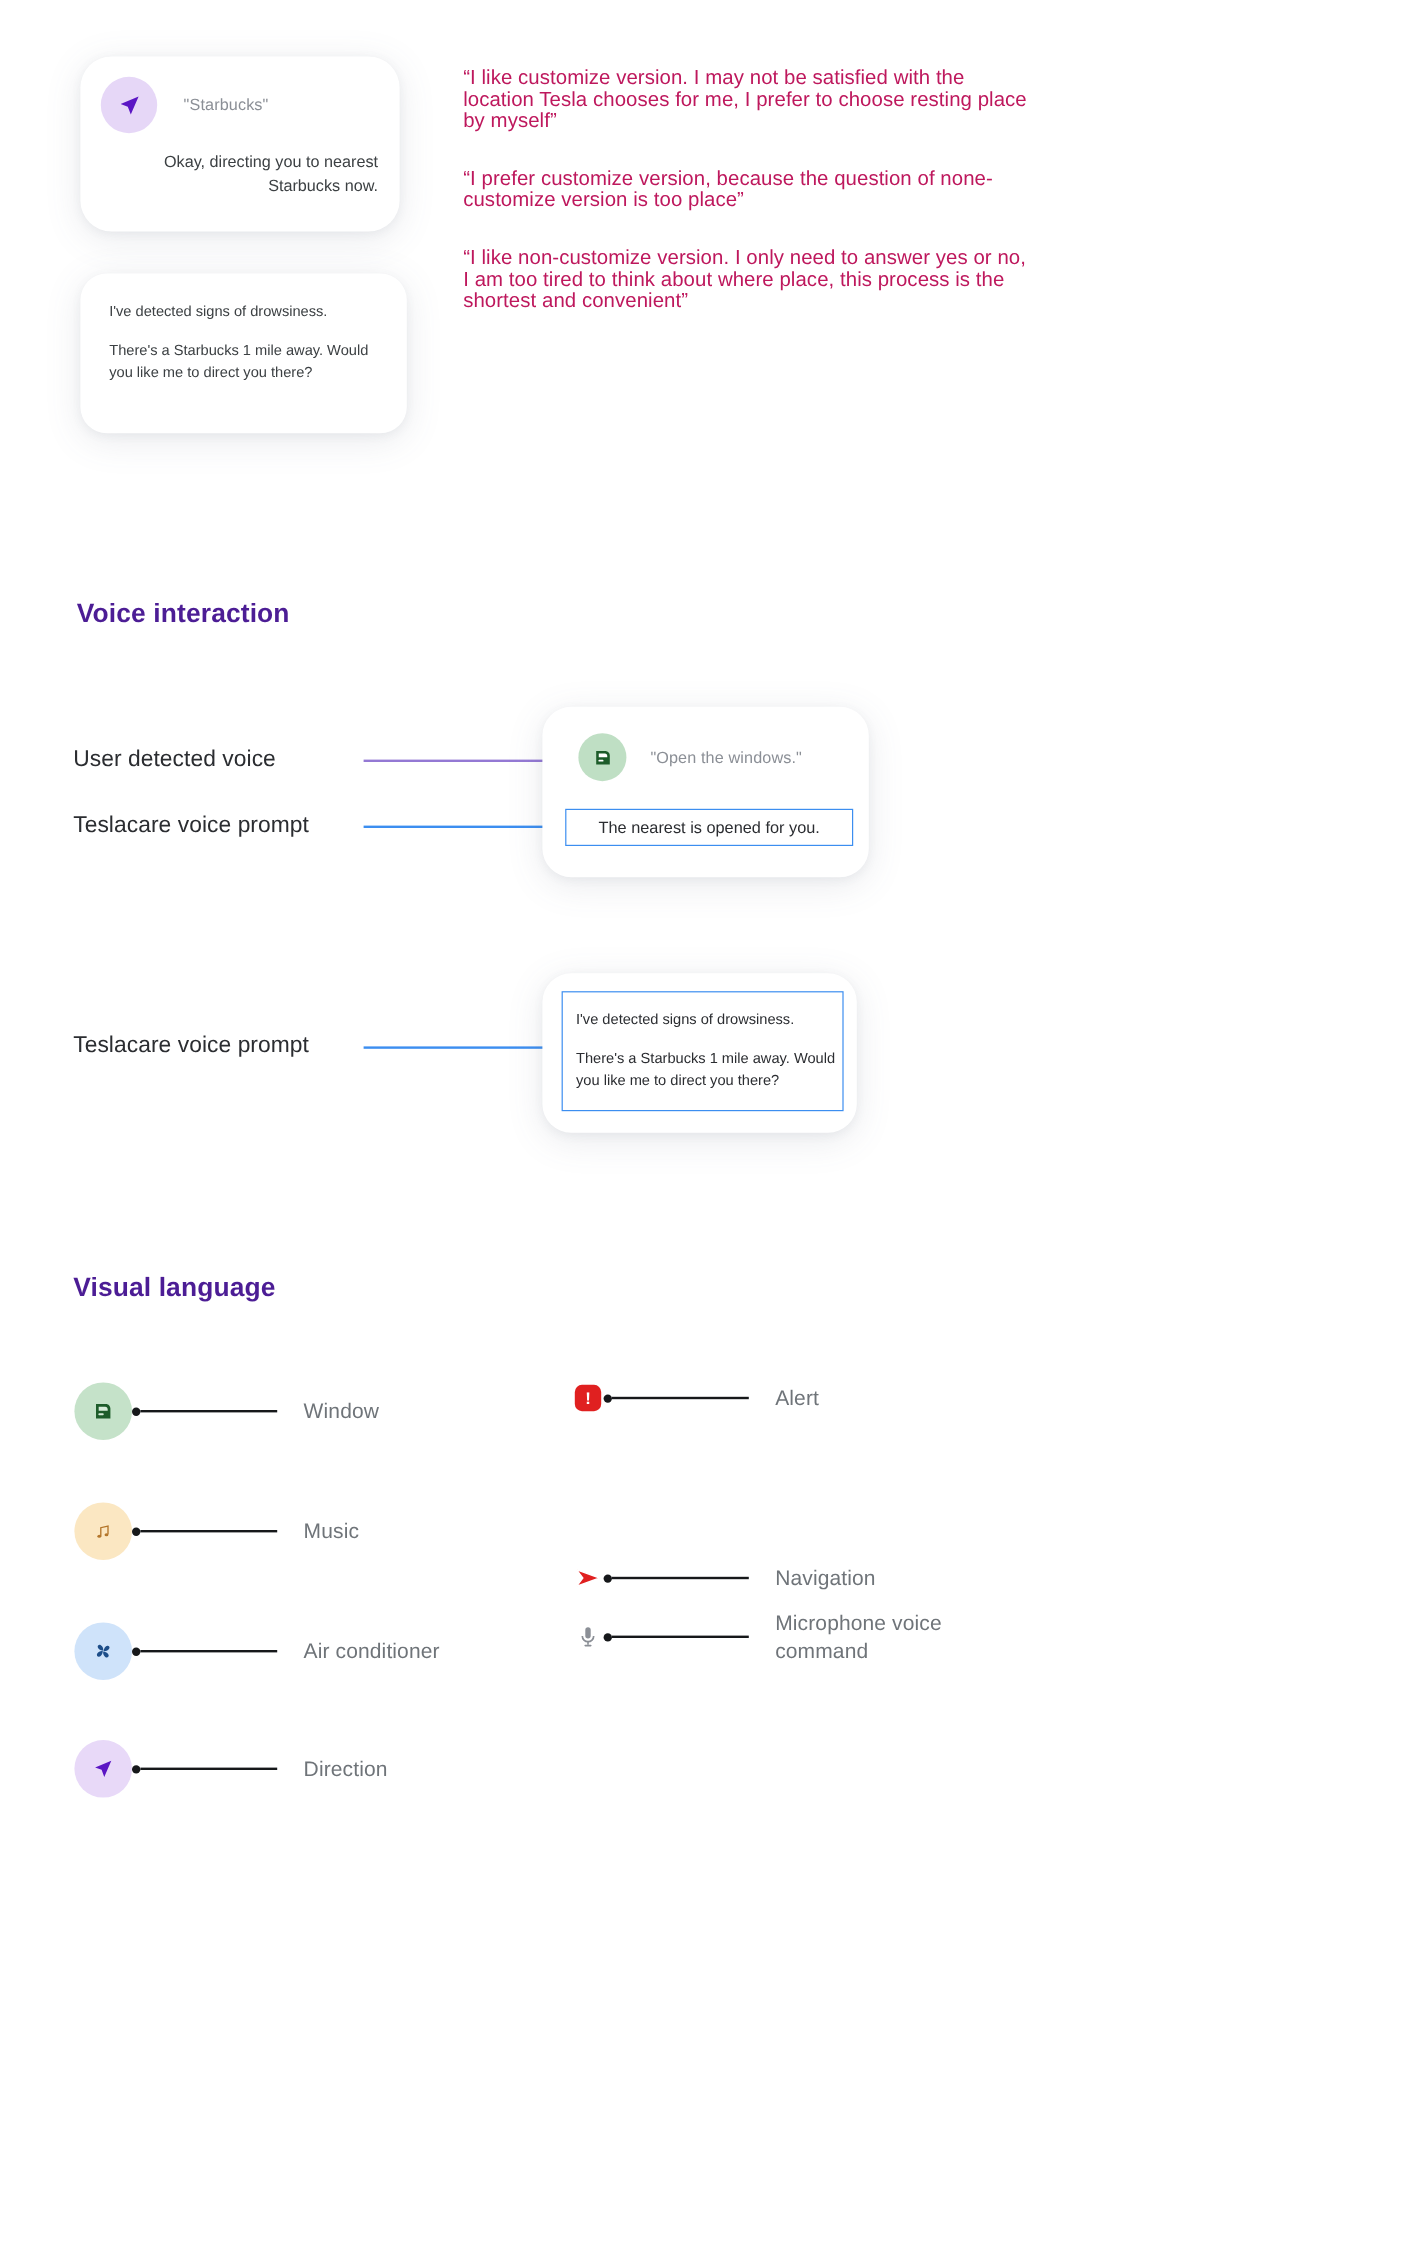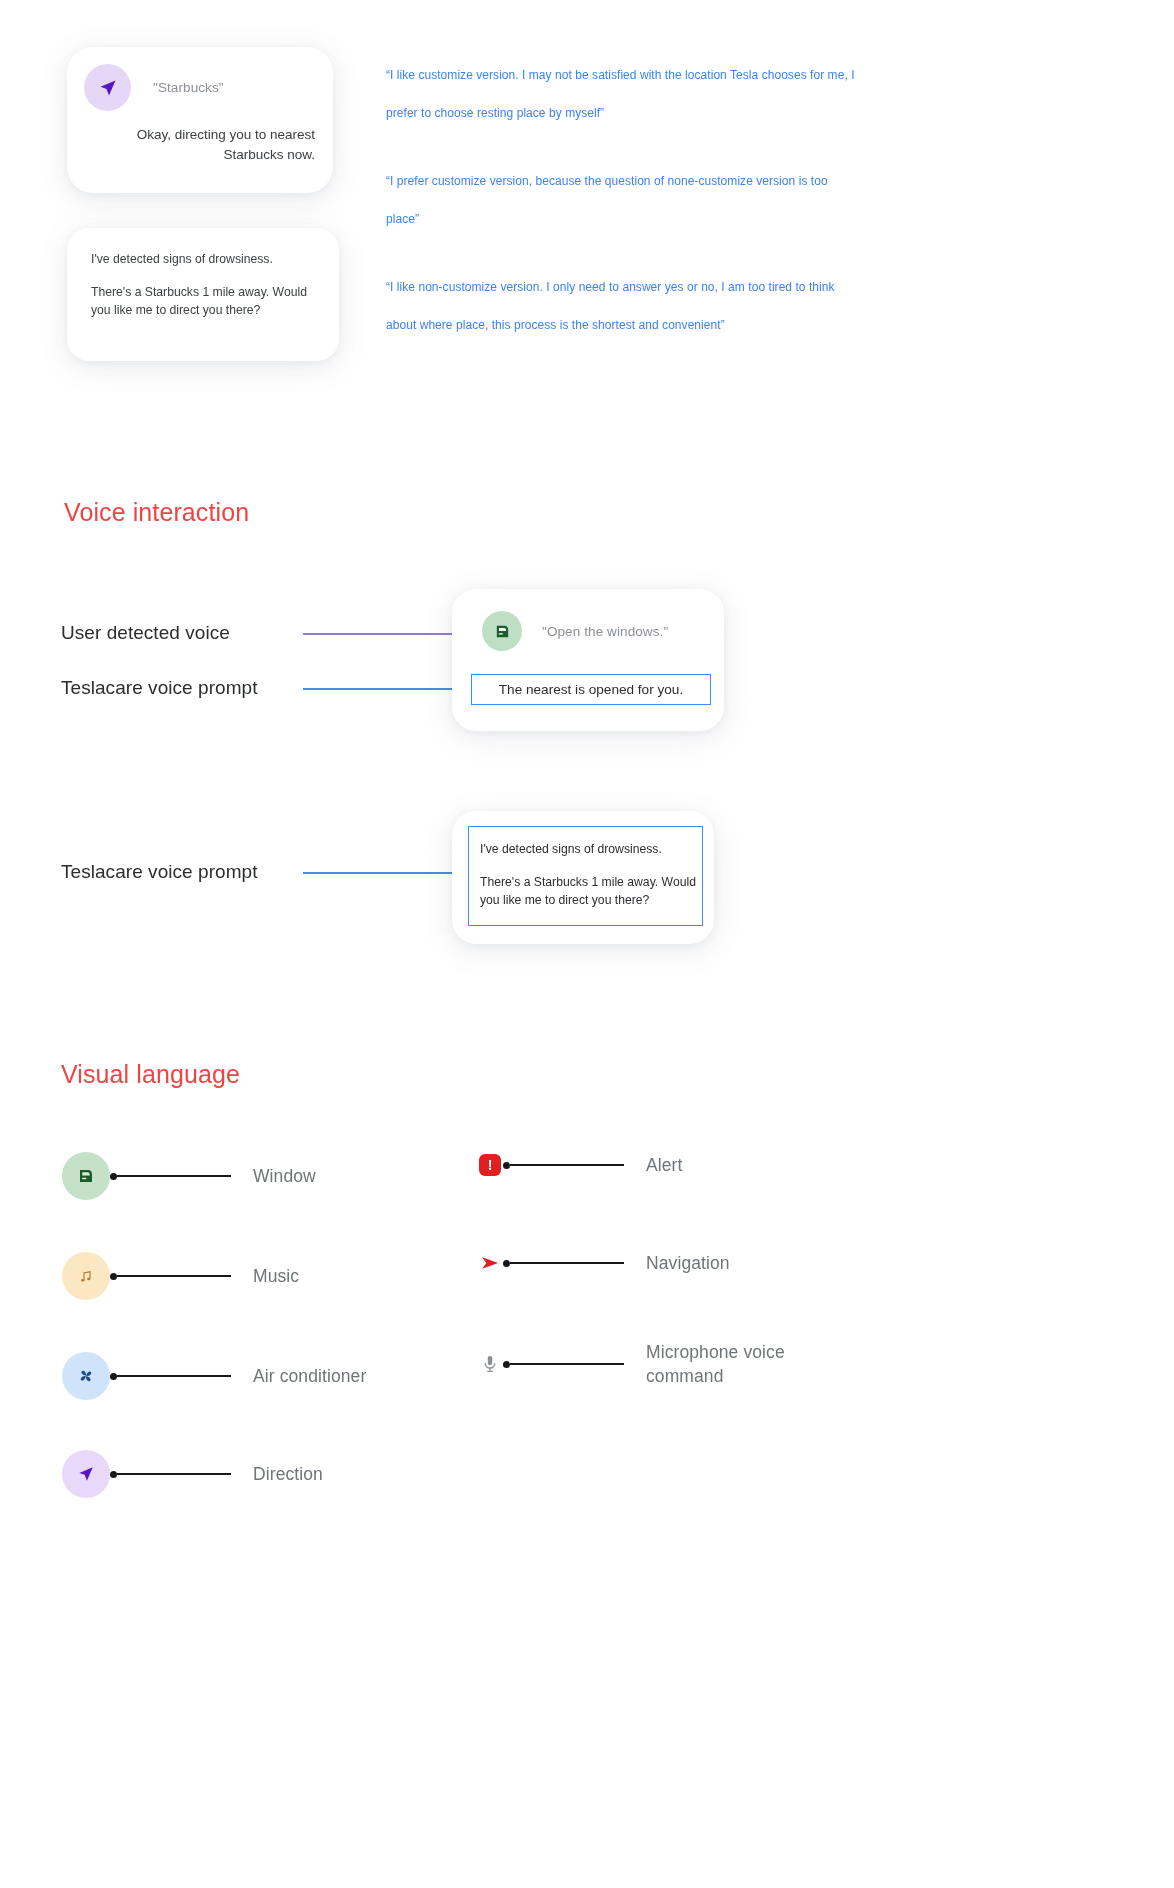--- a/index.html
+++ b/index.html
@@ -58,33 +58,33 @@
     font-size: 12.2px; line-height: 18px; color: #3c4043;
   }
   .drowsy-text p + p { margin-top: 15px; }
 
   
   .quotes {
     position: absolute;
     left: 386px; top: 56px; width: 478px;
   }
   .quotes p {
-    font-size: 12px;
-    line-height: 38px;
-    color: #3b82f6;
+    font-size: 17px;
+    line-height: 18px;
+    color: #be185d;
     letter-spacing: .05px;
   }
   .quotes p + p { margin-top: 30px; }
 
   
   .section-title {
     position: absolute;
-    font-size: 25px;
-    font-weight: normal;
-    color: #ef4444;
+    font-size: 22px;
+    font-weight: bold;
+    color: #4c1d95;
     letter-spacing: .1px;
   }
   #title-voice  { left: 64px; top: 498px; }
   #title-visual { left: 61px; top: 1060px; }
 
   
   .vi-label {
     position: absolute;
     font-size: 19px;
     color: #2b2d31;
@@ -157,21 +157,21 @@
   #vl-music  { left: 62px; top: 1252px; }
   #vl-ac     { left: 62px; top: 1352px; }
   #vl-dir    { left: 62px; top: 1450px; }
   #vl-window .vl-line, #vl-music .vl-line,
   #vl-ac .vl-line, #vl-dir .vl-line { width: 114px; }
   #vl-window .vl-text, #vl-music .vl-text,
   #vl-ac .vl-text, #vl-dir .vl-text { margin-left: 22px; }
 
   
   #vl-alert { left: 477px; top: 1152px; }
-  #vl-nav   { left: 477px; top: 1250px; }
+  #vl-nav   { left: 477px; top: 1302px; }
   #vl-mic   { left: 477px; top: 1340px; }
   #vl-alert .vl-line, #vl-nav .vl-line, #vl-mic .vl-line { width: 114px; }
   #vl-alert .vl-text, #vl-nav .vl-text, #vl-mic .vl-text { margin-left: 22px; }
   #vl-mic .vl-text { width: 180px; }
 
   .badge-green  { background: #c5e2c9; }
   .badge-cream  { background: #fbe7c2; }
   .badge-blue   { background: #cfe3fa; }
   .badge-purple { background: #e8d9f8; }
 

